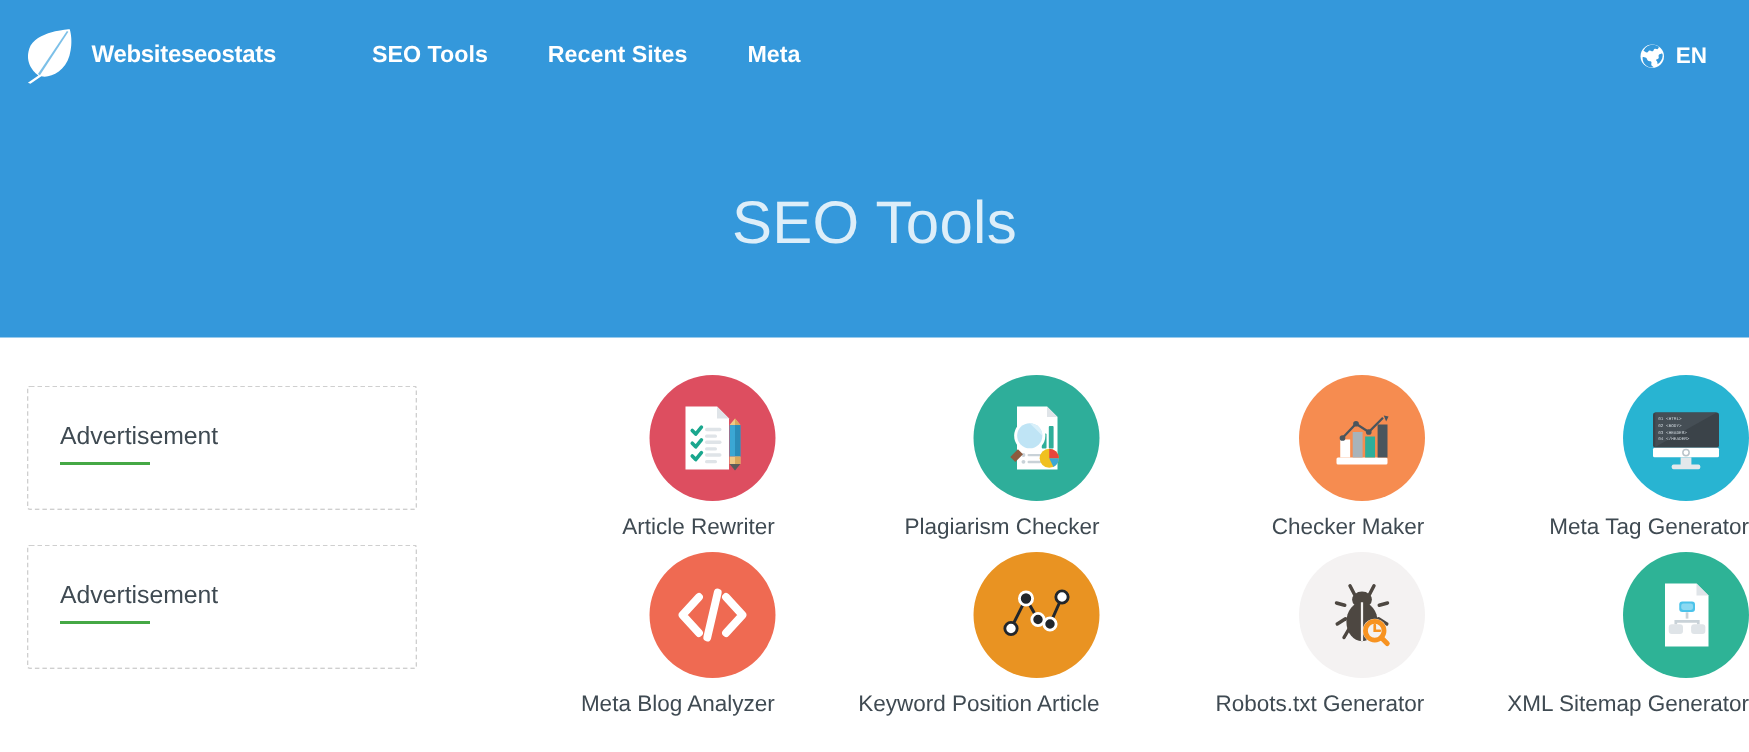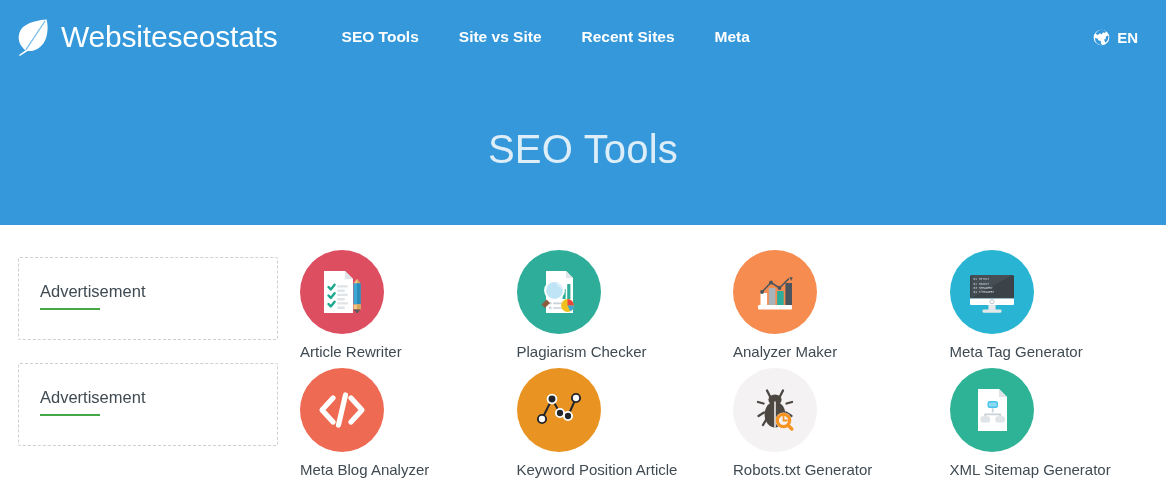--- a/index.html
+++ b/index.html
@@ -33,22 +33,22 @@
   .brand {
     display: flex;
     align-items: center;
     gap: 11px;
     text-decoration: none;
     margin-right: 44px;
   }
   .leaf-icon { width: 34px; height: 38px; display: block; flex: none; }
   .brand-name {
     color: #ffffff;
-    font-size: 30px;
-    font-weight: normal;
+    font-size: 16px;
+    font-weight: bold;
     letter-spacing: -0.2px;
     white-space: nowrap;
   }
 
   .nav-links {
     display: flex;
     align-items: center;
     gap: 0;
     list-style: none;
     margin: 0;
@@ -139,21 +139,21 @@
     display: grid;
     grid-template-columns: repeat(4, 1fr);
     grid-auto-rows: 118px;
     padding: 25px 0 0 0;
     column-gap: 0;
     row-gap: 0;
   }
   .tool {
     display: flex;
     flex-direction: column;
-    align-items: flex-start;
+    align-items: flex-end;
     text-decoration: none;
   }
   .tool-circle {
     width: 84px;
     height: 84px;
     border-radius: 50%;
     display: flex;
     align-items: center;
     justify-content: center;
     flex: none;
@@ -181,23 +181,20 @@
           <path d="M30.5 1.5C30.5 1.5 7.5 2.5 3.5 14.5C0.3 24.1 6.9 30.4 9.6 32.3L2.6 37.2L4.3 37.8L11.6 32.9C17.5 34.2 27.2 29.8 30.3 19.2C33.2 9.3 30.5 1.5 30.5 1.5Z" fill="#ffffff"></path>
           <path d="M29.6 3.2L10.6 32.1L9.3 31.4L28.6 2.6Z" fill="#7cc0e8"></path>
         </svg>
       </span>
       <span class="brand-name">Websiteseostats</span>
     </a>
 
     <ul class="nav-links">
       <li>
         <a class="nav-link" href="#">SEO Tools</a>
-      </li>
-      <li>
-        <a class="nav-link" href="#">Site vs Site</a>
       </li>
       <li>
         <a class="nav-link" href="#">Recent Sites</a>
       </li>
       <li>
         <a class="nav-link" href="#">Meta</a>
       </li>
     </ul>
 
     <a class="lang-select" href="#">
@@ -306,21 +303,21 @@
           <rect x="19.8" y="22" width="6.6" height="17" fill="#a8b3ba"></rect>
           <rect x="28.1" y="25" width="6.6" height="14" fill="#2eae9a"></rect>
           <rect x="36.4" y="17" width="6.6" height="22" fill="#4a555d"></rect>
           <polyline points="13,26 22,16.5 30.5,22 40,12.5" fill="none" stroke="#4a555d" stroke-width="1.5"></polyline>
           <circle cx="13" cy="26" r="1.9" fill="#4a555d"></circle>
           <circle cx="22" cy="16.5" r="1.9" fill="#4a555d"></circle>
           <circle cx="30.5" cy="22" r="1.9" fill="#4a555d"></circle>
           <path d="M40.5 11l3.2.6-1.6 3.4z" fill="#4a555d"></path>
         </svg>
       </span>
-      <span class="tool-label">Analyzer Maker</span>
+      <span class="tool-label">Checker Maker</span>
     </a>
 
     <a class="tool" href="#">
       <span class="tool-circle" style="background:#28b4d2">
         <svg width="54" height="54" viewBox="0 0 54 54" xmlns="http://www.w3.org/2000/svg">
           <rect x="5" y="10" width="44" height="23.5" rx="1.5" fill="#3b4349"></rect>
           <path d="M6.5 10h41L6.5 33z" fill="#454e55"></path>
           <g font-family="'Liberation Mono', monospace" font-size="2.9" fill="#cfd7dd">
             <text x="8.5" y="15.2">01  &lt;HTML&gt;</text>
             <text x="8.5" y="19.6">02  &lt;BODY&gt;</text>

